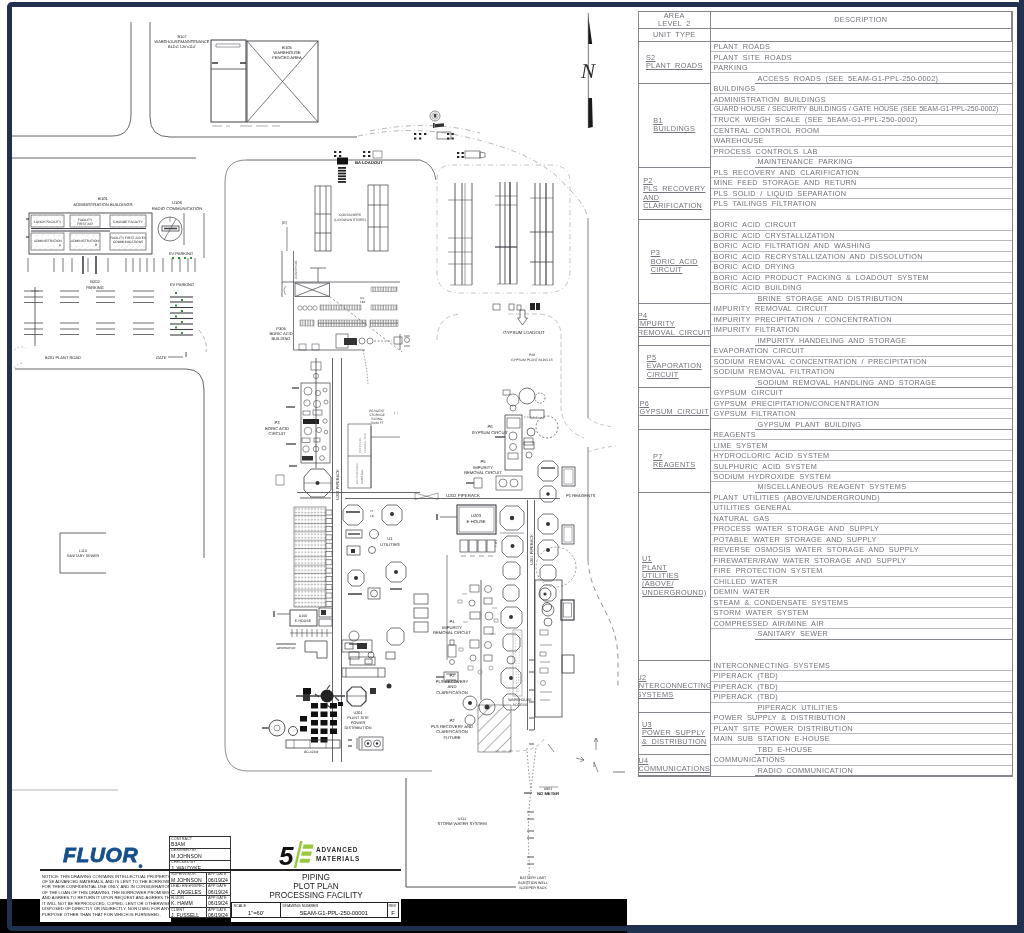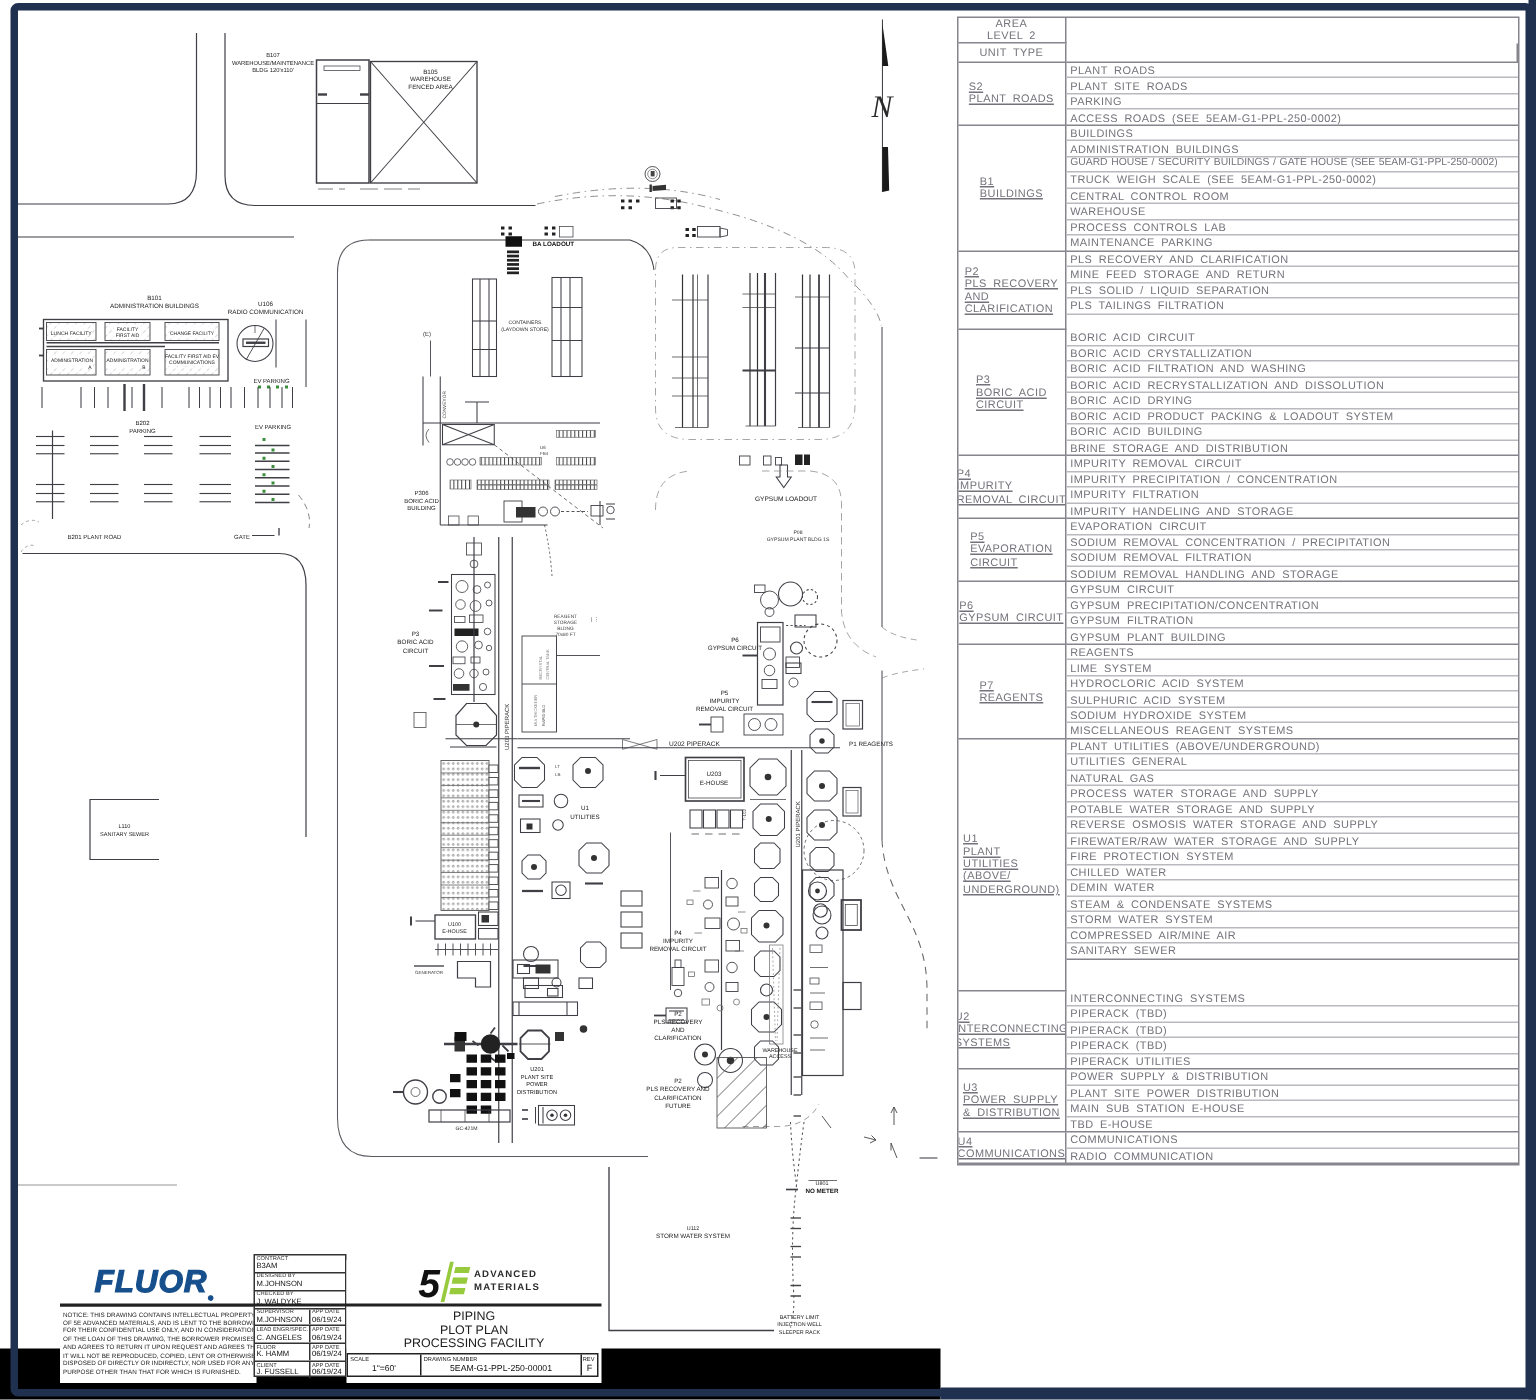--- a/index.html
+++ b/index.html
@@ -12,21 +12,21 @@
 #tblwrap{position:absolute;left:638px;top:11px;width:375px;height:766px;
   display:grid;grid-template-columns:71.5px 1fr;grid-template-rows:17px 13px repeat(70,1fr);
   border:0.9px solid #85858d;box-sizing:border-box;
   font-size:7.3px;color:#73737b;letter-spacing:0.3px;word-spacing:2px;line-height:1;}
 #tblwrap div{box-sizing:border-box;overflow:hidden;white-space:nowrap;}
 .hd{border-right:0.9px solid #85858d;border-bottom:0.9px solid #85858d;
   display:flex;align-items:center;justify-content:center;text-align:center;line-height:1.15;}
 .ar{grid-column:1;border-right:0.9px solid #85858d;border-bottom:0.9px solid #85858d;
   display:flex;align-items:center;justify-content:center;text-align:left;line-height:1.14;text-decoration:underline;}
 .d{grid-column:2;border-bottom:0.55px solid #b9b9bf;display:flex;align-items:center;padding-left:3px;}
-.d.last{border-bottom:0.9px solid #85858d;}
+.d.last{border-bottom:0.9px solid #85858d;margin-left:44px;}
 .d.tight{font-size:6.9px;letter-spacing:0;word-spacing:0.5px;}
 
 .abs{position:absolute;}
 #band{position:absolute;left:0px;top:899px;width:627px;height:34px;background:#000;}
 #notice{position:absolute;left:40px;top:870px;width:129px;height:48px;background:#fff;
   border-top:1.4px solid #222;font-size:4.2px;color:#222;line-height:1.3;padding:2.5px 0 0 2px;letter-spacing:0.02px;}
 #notice div{white-space:nowrap;overflow:hidden;}
 #cblock{position:absolute;left:169px;top:836px;width:62px;height:81.5px;background:#fff;border:0.8px solid #333;box-sizing:border-box;font-size:4.6px;color:#111;}
 #cblock .r{border-bottom:0.7px solid #333;position:relative;height:10.85px;overflow:hidden;}
 #cblock .l{font-size:3.8px;color:#333;padding:0.6px 0 0 1px;letter-spacing:0;line-height:1;}
@@ -967,20 +967,21 @@
 <path d="M596,738 v12 m0,-12 l-2,4 m2,-4 l2,4"></path>
 <path d="M594,762 l4,10 m-4,-10 l0,5"></path>
 <path d="M548,744 l6,8"></path>
 <path d="M576,758 l8,2 m-3,-3 l3,3 -4,2"></path>
 </g>
 </g>
 </svg>
 
 <div id="tblwrap">
 <div class="hd" style="grid-column:1">AREA<br>LEVEL 2</div>
+<div class="hd" style="grid-column:2">DESCRIPTION</div>
 <div class="hd" style="grid-column:1">UNIT TYPE</div>
 <div class="hd" style="grid-column:2"></div>
 <div class="ar" style="grid-row:span 4">
       <span>S2<br>PLANT ROADS</span>
     </div>
 <div class="d">PLANT ROADS</div>
 <div class="d">PLANT SITE ROADS</div>
 <div class="d">PARKING</div>
 <div class="d last">ACCESS ROADS (SEE 5EAM-G1-PPL-250-0002)</div>
 <div class="ar" style="grid-row:span 8">

